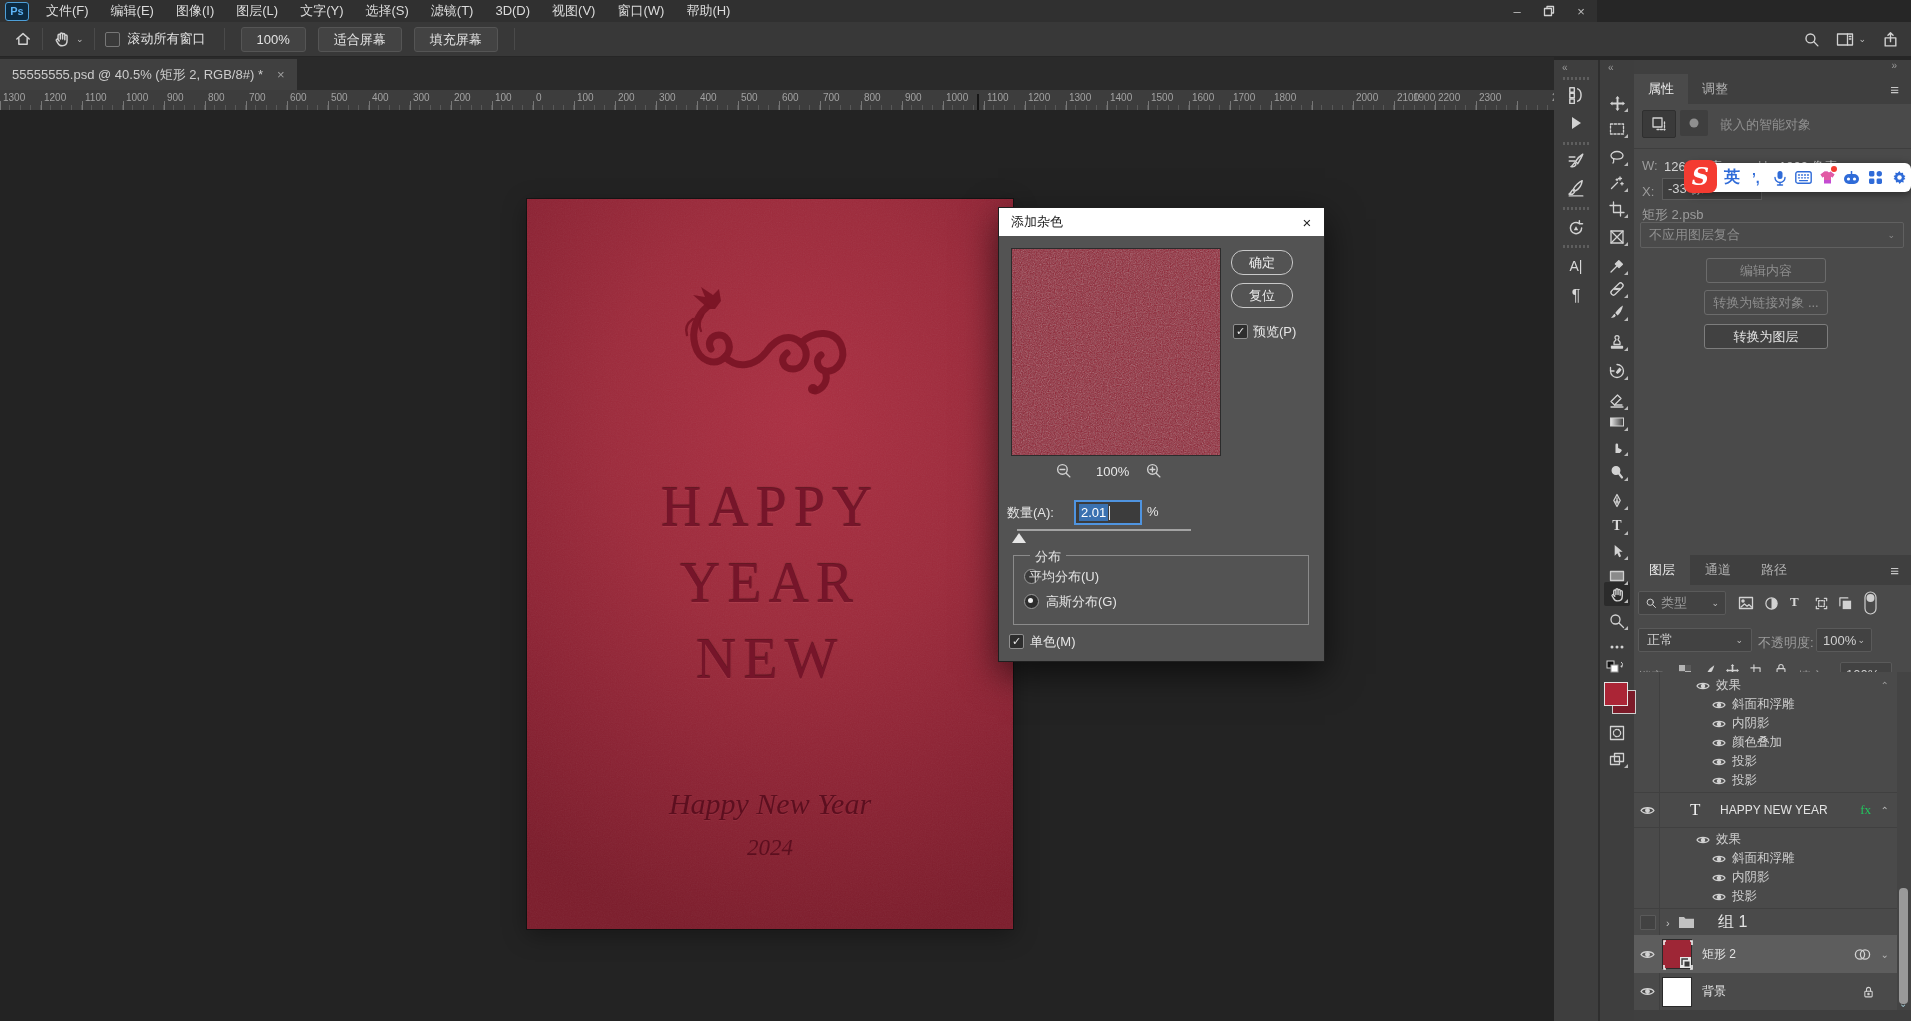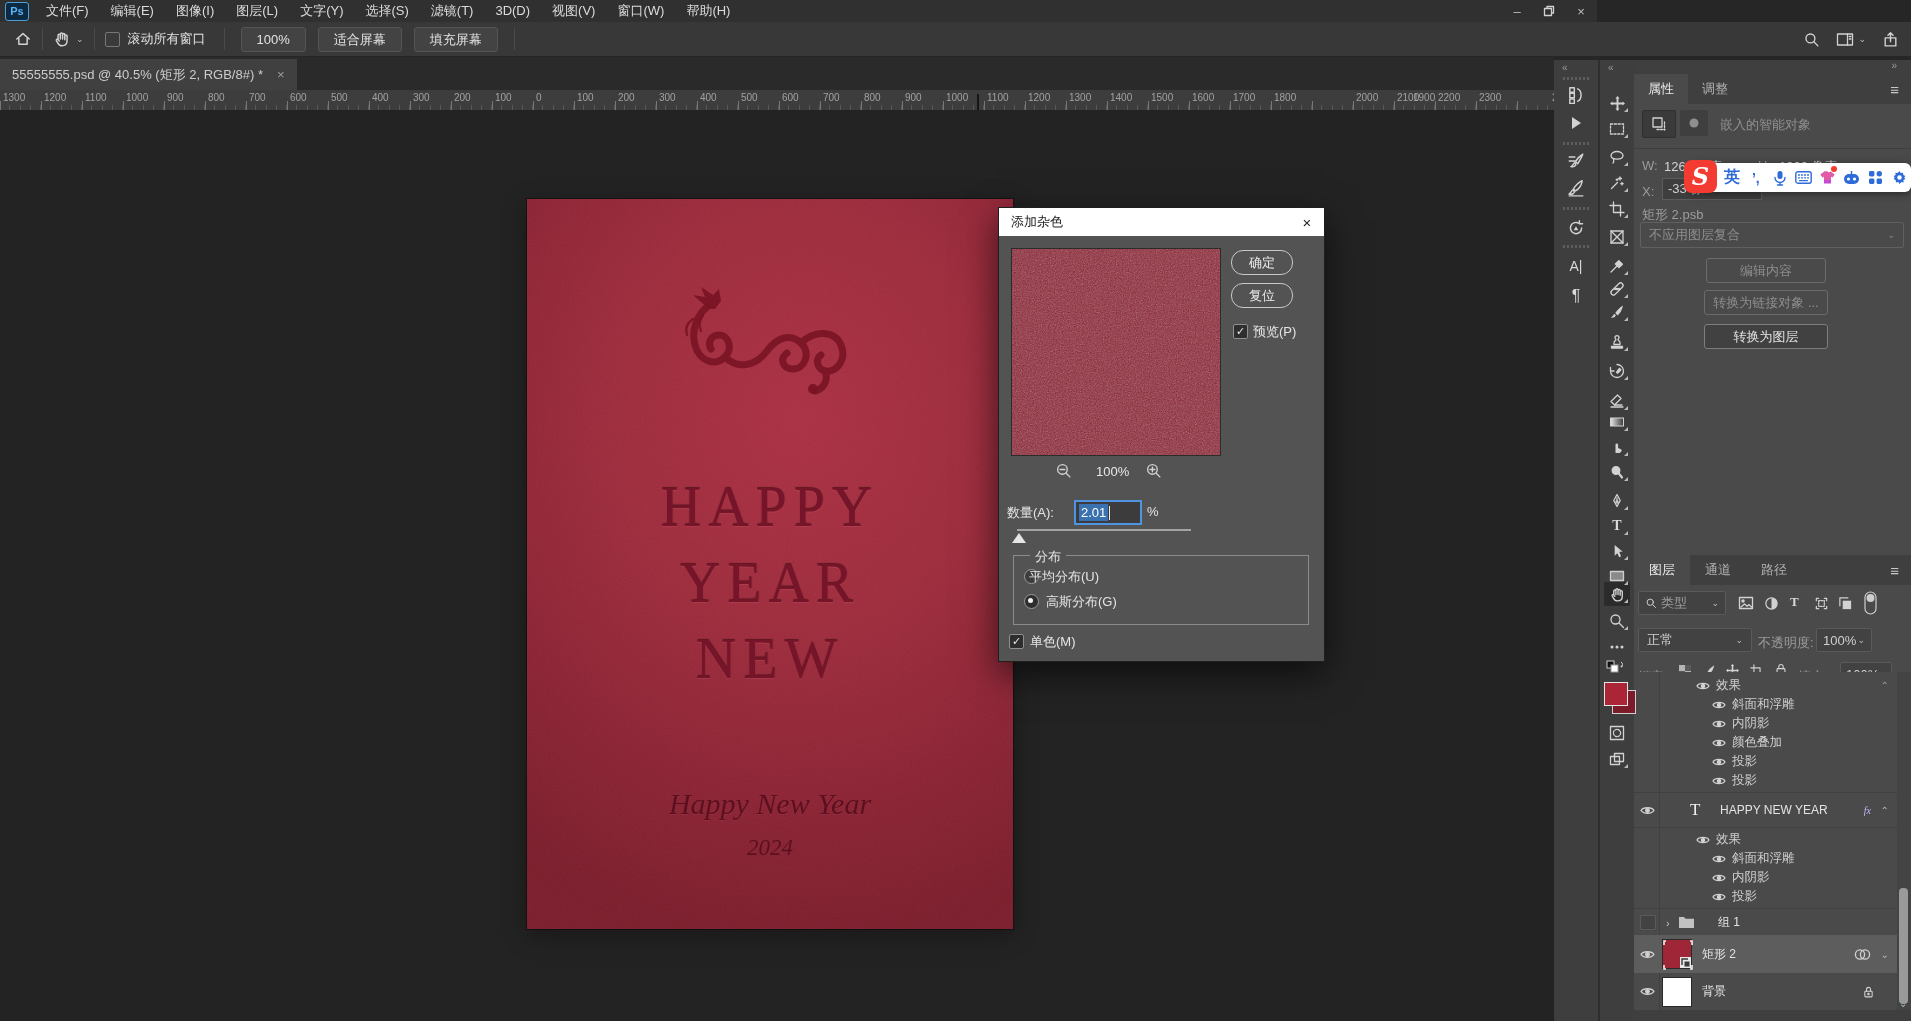--- a/index.html
+++ b/index.html
@@ -778,21 +778,21 @@
 
   <div class="lrow" style="top:792px;height:34px;border-top:1px solid #404040;border-bottom:1px solid #404040">
     <span class="iconbox" style="left:6px">
         <svg class="ic" width="15" height="11" viewBox="0 0 14 10">
           <path d="M1 5C3 1.6 11 1.6 13 5 11 8.4 3 8.4 1 5Z"></path>
           <circle cx="7" cy="5" r="1.6" fill="#d2d2d2"></circle>
         </svg>
       </span>
     <span class="iconbox" style="left:56px;color:#f0f0f0;font-size:17px;font-family:'Liberation Serif','DejaVu Serif',serif">T</span>
     <span class="layname" style="margin-left:86px;font-size:12px">HAPPY NEW YEAR</span>
-    <span style="position:absolute;right:26px;font-style:italic;font-family:'Liberation Serif','DejaVu Serif',serif;color:#c4b5fd;font-size:10px">fx</span>
+    <span style="position:absolute;right:26px;font-family:'Liberation Serif','DejaVu Serif',serif;color:#22c55e;font-size:13px">fx</span>
     <span style="position:absolute;right:8px;color:#b5b5b5;font-size:10px">⌃</span>
   </div>
   <div class="lrow" style="top:830px;height:19px">
     <span class="iconbox" style="left:62px">
         <svg class="ic" width="14" height="10" viewBox="0 0 14 10">
           <path d="M1 5C3 1.6 11 1.6 13 5 11 8.4 3 8.4 1 5Z"></path>
           <circle cx="7" cy="5" r="1.6" fill="#d2d2d2"></circle>
         </svg>
       </span>
     <span class="effname" style="margin-left:82px">效果</span>
@@ -826,21 +826,21 @@
   </div>
 
   <div class="lrow" style="top:908px;height:27px;border-top:1px solid #404040">
     <span class="emptyeye" style="position:absolute;left:6px"></span>
     <span style="position:absolute;left:32px;color:#c2c2c2;font-size:11px">›</span>
     <span class="iconbox" style="left:44px">
       <svg width="17" height="13" viewBox="0 0 17 13">
           <path d="M1 1h5l1.5 1.8H16V12H1Z" fill="#c2c2c2"></path>
         </svg>
     </span>
-    <span class="layname" style="margin-left:84px;font-size:12px">组 1</span>
+    <span class="layname" style="margin-left:84px;font-size:16px">组 1</span>
   </div>
 
   <div class="lrow" style="top:935px;height:38px;background:#5d5d5d">
     <span class="iconbox" style="left:6px">
         <svg class="ic" width="15" height="11" viewBox="0 0 14 10">
           <path d="M1 5C3 1.6 11 1.6 13 5 11 8.4 3 8.4 1 5Z"></path>
           <circle cx="7" cy="5" r="1.6" fill="#d2d2d2"></circle>
         </svg>
       </span>
     <span class="iconbox thumb" style="left:28px;background:#9e2636;border:1px solid #2a2a2a;position:absolute">

